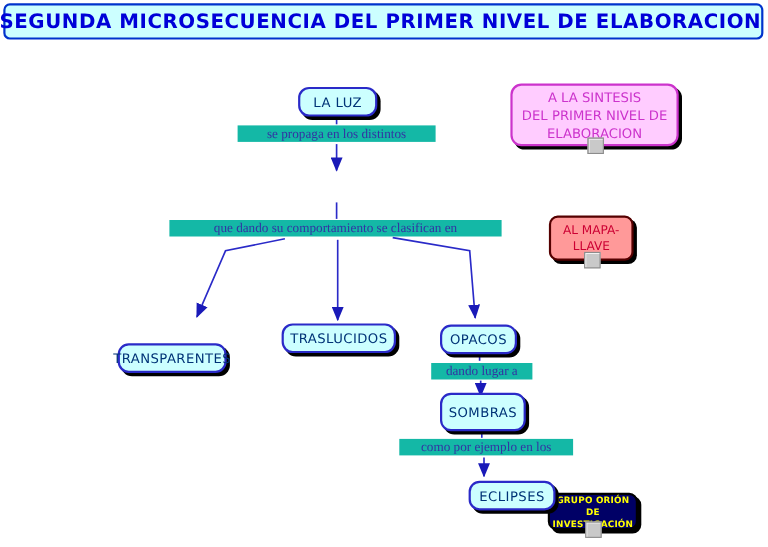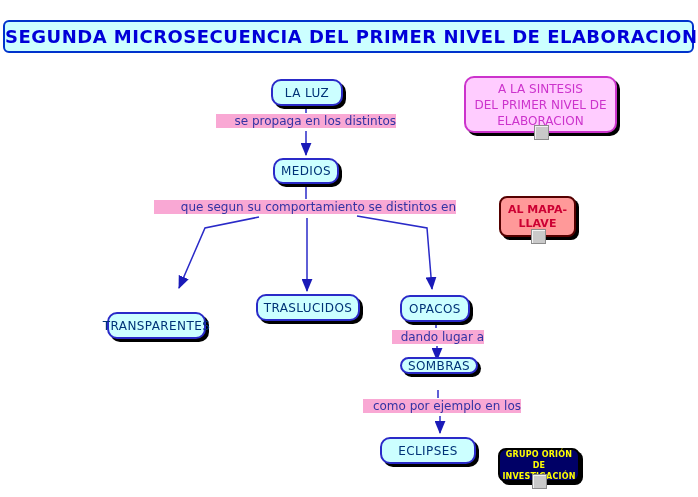--- a/index.html
+++ b/index.html
@@ -4,53 +4,53 @@
 <style>
   html,body{margin:0;padding:0;background:#ffffff;}
   #canvas{
     position:relative;width:698px;height:497px;background:#ffffff;overflow:hidden;
     font-family:"DejaVu Sans","Liberation Sans",sans-serif;
   }
   #title-bar{
     position:absolute;left:3px;top:3px;width:687px;height:29px;
     background:var(--title_fill);border:2px solid var(--title_border);border-radius:6px;
     color:var(--title_text);font-size:18px;font-weight:bold;letter-spacing:.5px;
-    display:flex;align-items:center;justify-content:flex-start;white-space:nowrap;margin-top:17px;
+    display:flex;align-items:center;justify-content:flex-end;white-space:nowrap;
   }
   .node{
     position:absolute;display:flex;align-items:center;justify-content:center;
     text-align:center;border-radius:10px;box-sizing:border-box;
     box-shadow:3px 3px 0 var(--shadow);z-index:2;
   }
   .node .lbl{white-space:pre-line;}
   .concept{
     background:var(--concept_fill);border:2px solid var(--concept_border);
     color:var(--concept_text);font-size:12px;letter-spacing:.4px;
   }
   .navpink{
     background:var(--pink_fill);border:2px solid var(--pink_accent);
     color:var(--pink_accent);font-size:12px;line-height:16px;
   }
   .navred{
     background:var(--red_fill);border:2px solid var(--red_border);
-    color:var(--red_text);font-size:11px;font-weight:bold;line-height:14px;border-radius:8px;
+    color:var(--red_text);font-size:11px;font-weight:normal;line-height:14px;border-radius:8px;
   }
   .navnavy{
     background:var(--navy_fill);border:2px solid #000000;
     color:var(--navy_text);font-size:8px;font-weight:bold;line-height:11px;border-radius:8px;
     letter-spacing:.2px;
   }
   .handle{
     position:absolute;left:50%;bottom:-9px;margin-left:-7px;width:13px;height:13px;
     background:var(--handle_fill);border:1px solid var(--handle_border);
     box-shadow:inset 1px 1px 0 #f2f2f2;z-index:3;
   }
   .phrase{
-    position:absolute;text-align:right;color:var(--phrase_text);
-    font-size:12px;white-space:nowrap;z-index:2;background:#f9a8d4;
+    position:absolute;text-align:center;color:var(--phrase_text);
+    font-size:12px;white-space:nowrap;z-index:2;background:#14b8a6;font-family:Liberation Serif, serif;
   }
   #edges-layer{position:absolute;left:0;top:0;z-index:1;}
 </style>
 </head>
 <body>
 
 <div id="canvas">
 
   <div id="title-bar">
     <span>SEGUNDA MICROSECUENCIA DEL PRIMER NIVEL DE ELABORACION</span>
@@ -93,45 +93,42 @@
   <div class="node navnavy" style="left:498px;top:448px;width:82px;height:34px">
     <span class="lbl">GRUPO ORIÓN DE
 INVESTIGACIÓN</span>
     <span class="handle"></span>
   </div>
 
   <div class="node concept" style="left:271px;top:79px;width:72px;height:27px">
     <span class="lbl">LA LUZ</span>
   </div>
 
-  <div class="node concept" style="left:273px;top:158px;width:66px;height:26px">
-    <span class="lbl">MEDIOS</span>
-  </div>
 
   <div class="node concept" style="left:107px;top:312px;width:99px;height:27px">
     <span class="lbl">TRANSPARENTES</span>
   </div>
 
   <div class="node concept" style="left:400px;top:295px;width:70px;height:27px">
     <span class="lbl">OPACOS</span>
   </div>
 
   <div class="node concept" style="left:256px;top:294px;width:104px;height:27px">
     <span class="lbl">TRASLUCIDOS</span>
   </div>
 
-  <div class="node concept" style="left:400px;top:357px;width:78px;height:17px">
+  <div class="node concept" style="left:400px;top:357px;width:78px;height:35px">
     <span class="lbl">SOMBRAS</span>
   </div>
 
-  <div class="node concept" style="left:380px;top:437px;width:96px;height:27px">
+  <div class="node concept" style="left:426px;top:437px;width:79px;height:27px">
     <span class="lbl">ECLIPSES</span>
   </div>
 
   <div class="phrase" style="left:216px;top:114px;width:180px">se propaga en los distintos</div>
 
-  <div class="phrase" style="left:154px;top:200px;width:302px">que segun su comportamiento se distintos en</div>
+  <div class="phrase" style="left:154px;top:200px;width:302px">que dando su comportamiento se clasifican en</div>
 
   <div class="phrase" style="left:392px;top:330px;width:92px">dando lugar a</div>
 
   <div class="phrase" style="left:363px;top:399px;width:158px">como por ejemplo en los</div>
 
 </div>
 
 </body></html>

